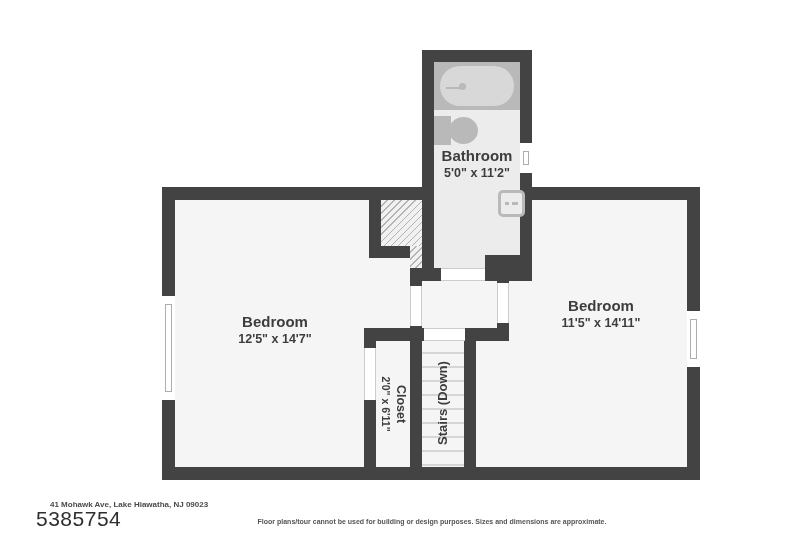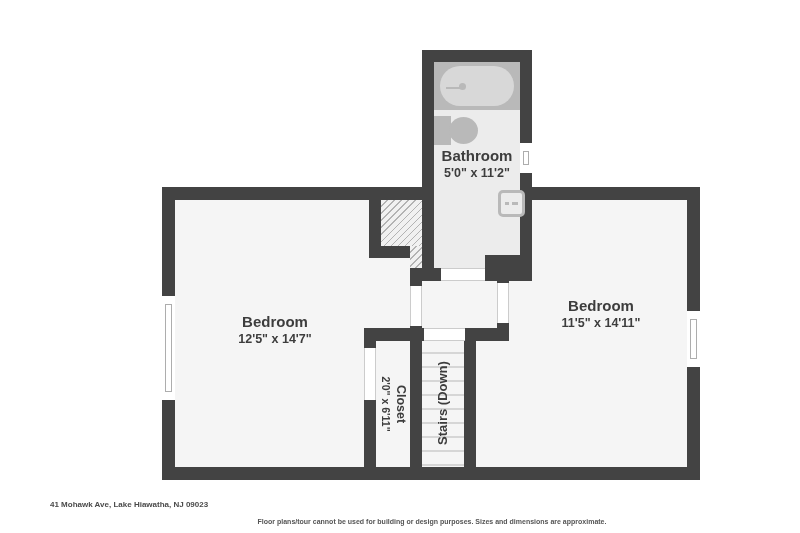--- a/index.html
+++ b/index.html
@@ -125,15 +125,16 @@
   </div>
   <div class="room-label rot90 small" style="left:361px;top:404px;">
     <div class="room-name">Closet</div>
     <div class="room-dims">2'0" x 6'11"</div>
   </div>
   <div class="room-label rot270" style="left:411px;top:403px;">
     <div class="room-name" style="font-size:13px;">Stairs (Down)</div>
   </div>
 
   <div class="footer-address">41 Mohawk Ave, Lake Hiawatha, NJ 09023</div>
+  <div class="footer-number">5385754</div>
   <div class="footer-disclaimer">Floor plans/tour cannot be used for building or design purposes. Sizes and dimensions are approximate.</div>
 
 </div>
 
 </body></html>

